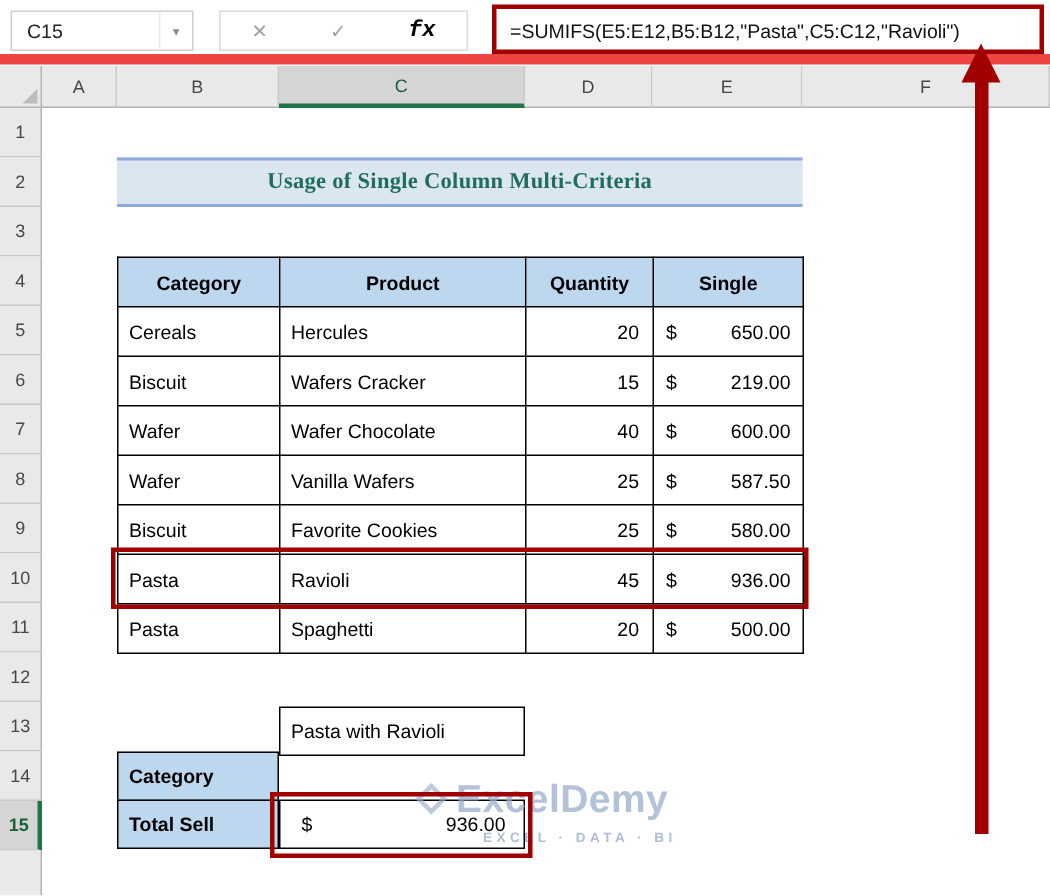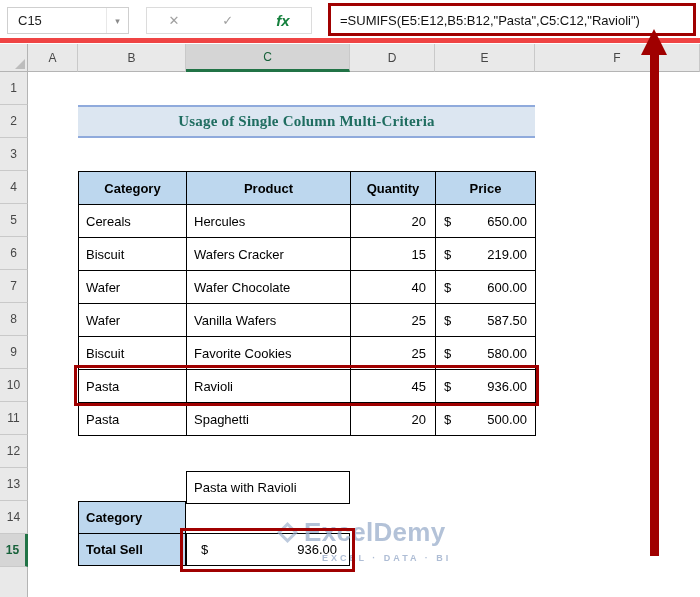--- a/index.html
+++ b/index.html
@@ -1,26 +1,26 @@
 <!DOCTYPE html>
 <html><head>
 <meta charset="utf-8">
 <style>
   * { margin:0; padding:0; box-sizing:border-box; }
   body { font-family:"Liberation Sans", sans-serif; background:#fff; }
   .screen { position:relative; width:700px; height:597px; background:#ffffff; overflow:hidden; }
 
   
-  .topbar { position:absolute; left:0; top:0; width:700px; height:43px; background:#fff; border-bottom:5px solid #ef4444; z-index:5; }
+  .topbar { position:absolute; left:0; top:0; width:700px; height:43px; background:#fff; border-bottom:7px solid #ef4444; z-index:5; }
   .namebox { position:absolute; left:7px; top:7px; width:122px; height:27px; border:1px solid #cfcfcf; background:#fff; display:flex; align-items:center; font-size:13px; color:#222; }
   .namebox .nbv { padding-left:10px; flex:1; }
   .nb-arrow { width:22px; align-self:stretch; display:flex; align-items:center; justify-content:center; color:#8a8a8a; font-size:9px; border-left:1px solid #e8e8e8; }
   .fxgroup { position:absolute; left:146px; top:7px; width:166px; height:27px; border:1px solid #dcdcdc; background:#fff; display:flex; align-items:center; justify-content:space-around; }
   .fxbtn { color:#a0a0a0; font-size:13px; line-height:1; }
-  .fxbtn.fx { font-family:Liberation Sans, sans-serif; font-style:italic; font-weight:bold; color:#15803d; font-size:15px; }
+  .fxbtn.fx { font-family:Liberation Mono, monospace; font-style:italic; font-weight:bold; color:#000000; font-size:15px; }
   .formulabar { position:absolute; left:332px; top:7px; width:360px; height:27px; display:flex; align-items:center; padding-left:8px; font-size:13px; color:#111; white-space:nowrap; overflow:hidden; }
 
   
   .corner { position:absolute; left:0; top:44px; width:28px; height:28px; background:#e9e9e9; border-right:1px solid #b4b4b4; border-bottom:1px solid #b4b4b4; }
   .corner::after { content:""; position:absolute; right:2px; bottom:2px; width:0; height:0; border-left:10px solid transparent; border-bottom:10px solid #bdbdbd; }
   .colh { position:absolute; top:44px; height:28px; background:#e9e9e9; color:#474747; font-size:12px; display:flex; align-items:center; justify-content:center; border-right:1px solid #c9c9c9; border-bottom:1px solid #b4b4b4; }
   .colh.sel { background:#d5d5d5; border-bottom:3px solid #217346; color:#17613a; }
   .rowh { position:absolute; left:0; width:28px; height:33px; background:#e9e9e9; color:#474747; font-size:12px; display:flex; align-items:center; justify-content:center; border-right:1px solid #b4b4b4; border-bottom:1px solid #c9c9c9; }
   .rowh.sel { background:#d5d5d5; color:#17613a; border-right:3px solid #217346; font-weight:bold; }
 
@@ -106,21 +106,21 @@
         <col style="width:108px">
         <col style="width:164px">
         <col style="width:85px">
         <col style="width:100px">
       </colgroup>
     <thead>
       <tr>
         <th>Category</th>
         <th>Product</th>
         <th>Quantity</th>
-        <th>Price</th>
+        <th>Single</th>
       </tr>
     </thead>
     <tbody>
       <tr>
         <td class="td-text">Cereals</td>
         <td class="td-text">Hercules</td>
         <td class="td-qty">20</td>
         <td class="td-price">
             <div class="pricewrap">
               <span>$</span>

